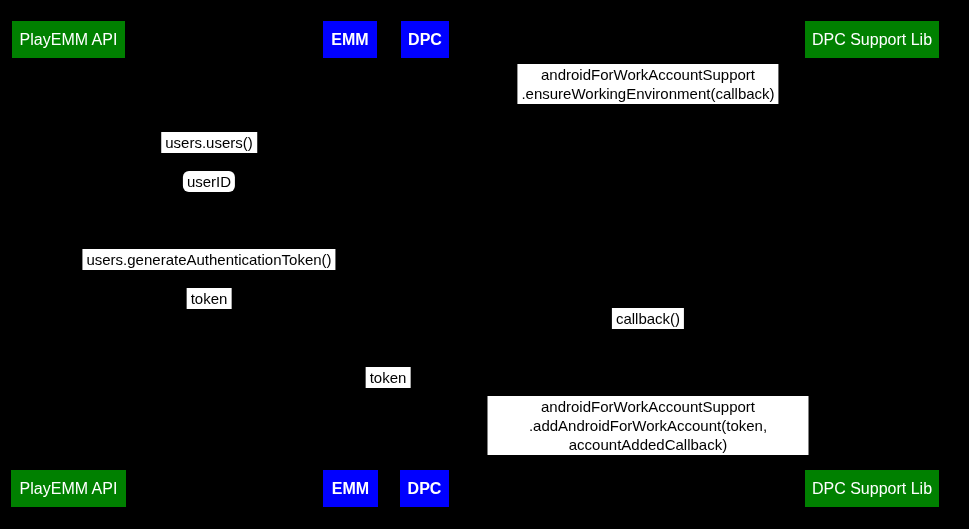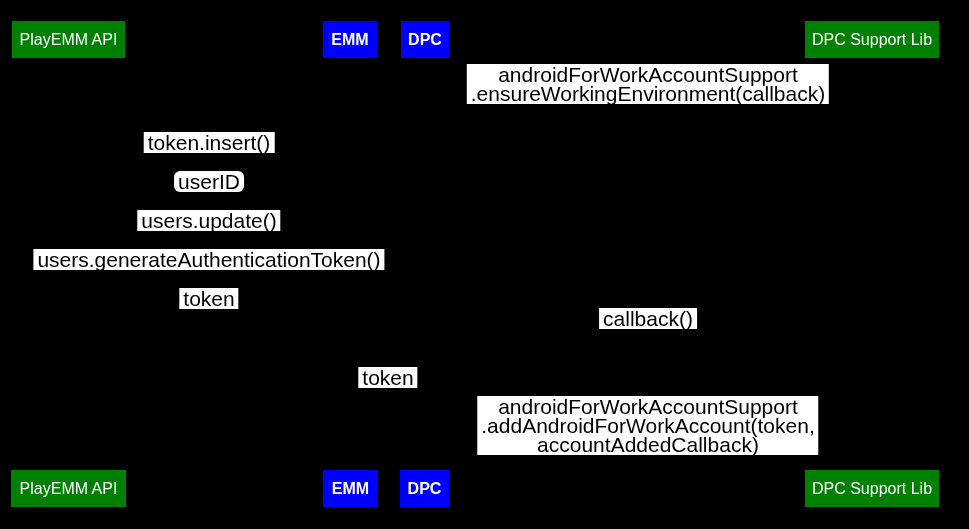--- a/index.html
+++ b/index.html
@@ -38,21 +38,21 @@
   .a-playemm-bot { left: 11px;  top: 470px; width: 115px; }
   .a-emm-bot     { left: 323px; top: 470px; width: 55px; }
   .a-dpc-bot     { left: 400px; top: 470px; width: 49px; }
   .a-dpclib-bot  { left: 805px; top: 470px; width: 134px; }
 
   .msg {
     position: absolute;
     transform: translateX(-50%);
     background: #ffffff;
     color: #000000;
-    font-size: 21px;
+    font-size: 15px;
     line-height: 19px;
     padding: 1px 4px;
     text-align: center;
     white-space: pre-line;
   }
   .m-ensure-env     { left: 648px; top: 64px; }
   .m-users-insert   { left: 209px; top: 132px; }
   .m-user-id        { left: 209px; top: 171px; border-radius: 6px; }
   .m-users-update   { left: 209px; top: 210px; }
   .m-generate-token { left: 209px; top: 249px; }
@@ -74,23 +74,22 @@
   </div>
   <div class="actor blue a-dpc-top">
     <span>DPC</span>
   </div>
   <div class="actor green a-dpclib-top">
     <span>DPC Support Lib</span>
   </div>
 
   <div class="msg m-ensure-env">androidForWorkAccountSupport
 .ensureWorkingEnvironment(callback)</div>
-  <div class="msg m-users-insert">token.insert()</div>
+  <div class="msg m-users-insert">users.users()</div>
   <div class="msg m-user-id">userID</div>
-  <div class="msg m-users-update">users.update()</div>
   <div class="msg m-generate-token">users.generateAuthenticationToken()</div>
   <div class="msg m-token-left">token</div>
   <div class="msg m-callback">callback()</div>
   <div class="msg m-token-mid">token</div>
   <div class="msg m-add-account">androidForWorkAccountSupport
 .addAndroidForWorkAccount(token, accountAddedCallback)</div>
 
   <div class="actor green a-playemm-bot">
     <span>PlayEMM API</span>
   </div>

